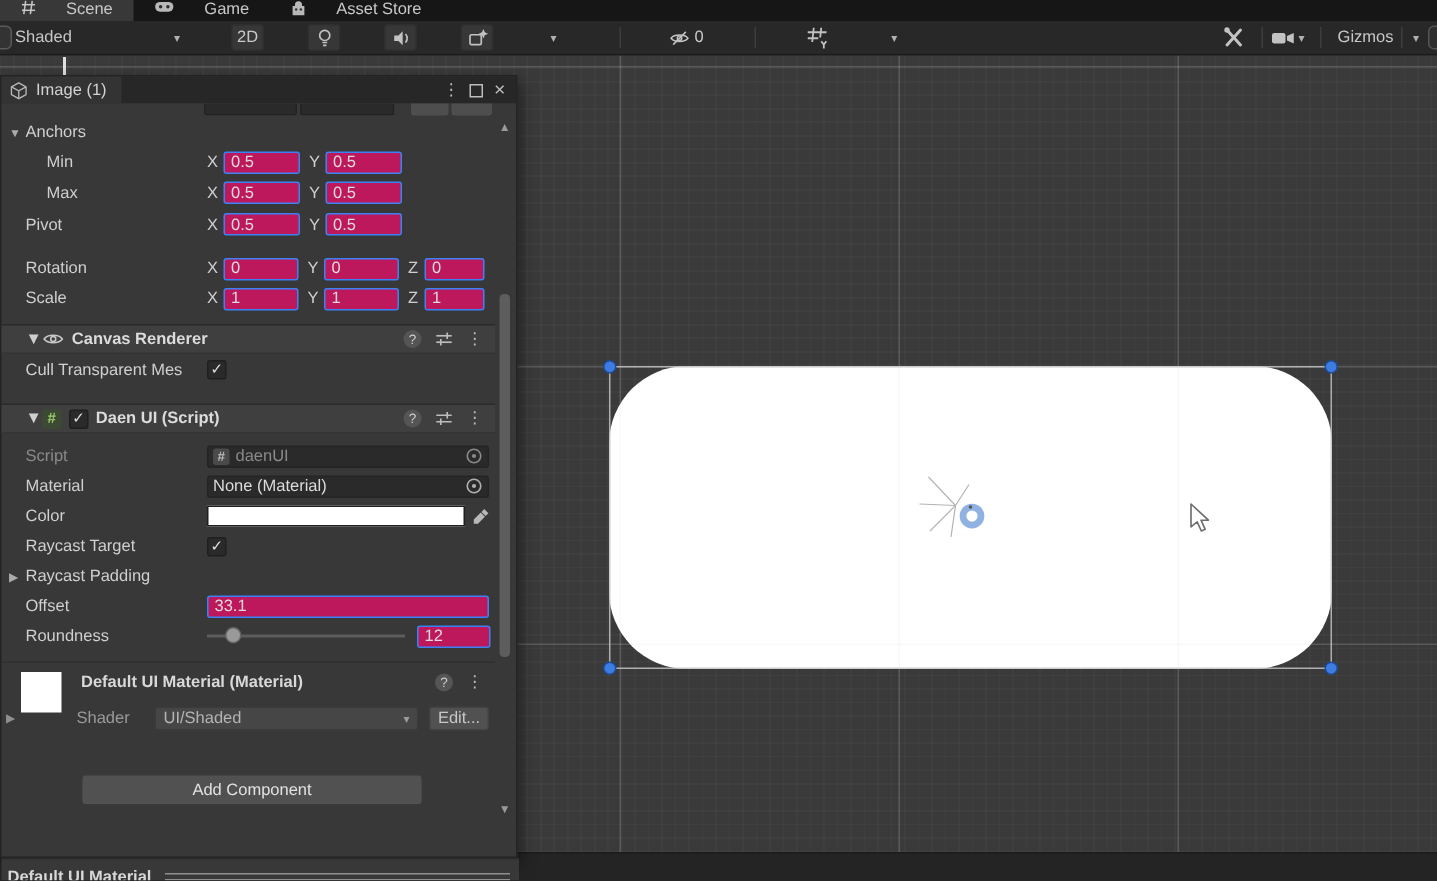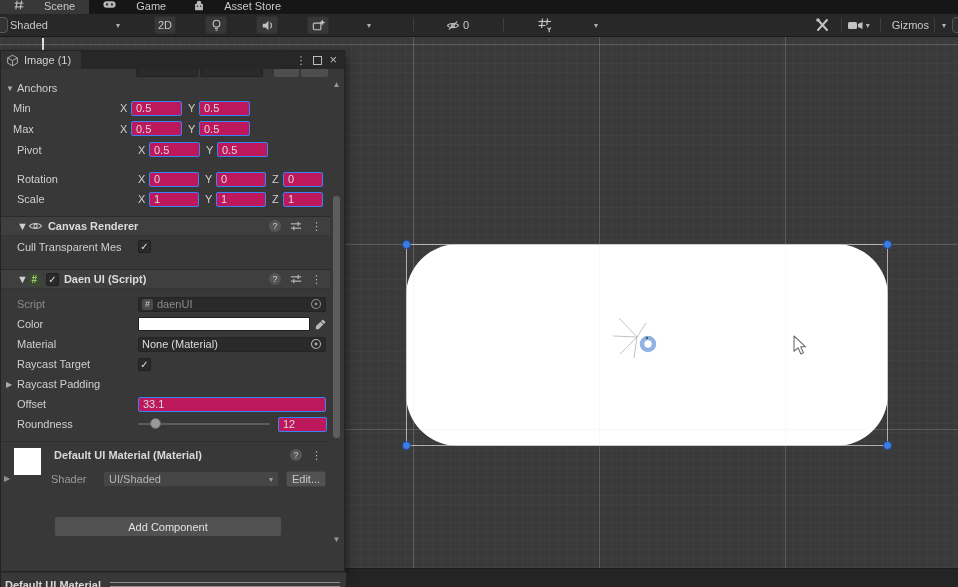--- a/index.html
+++ b/index.html
@@ -61,21 +61,21 @@
 
   .ins-fragments { position:absolute; left:0; top:18px; width:100%; height:9px; background:#383838; }
   .frag { position:absolute; top:0; height:8px; border-radius:0 0 2px 2px; }
   .frag.dark { background:#2a2a2a; border:1px solid #222; border-top:none; }
   .frag.lite { background:#4e4e4e; }
 
   .ins-content { position:absolute; left:0; top:27px; width:334px; }
   .row { display:flex; align-items:center; height:20px; padding-left:16px; }
   .row .lbl { flex:0 0 121px; color:#cfcfcf; white-space:nowrap; overflow:hidden; }
   .row .lbl.dim { color:#8a8a8a; }
-  .row.indent2 { padding-left:12px; }
+  .row.indent2 { padding-left:30px; }
   .row.indent2 .lbl { flex:0 0 107px; }
   .row .foldlead { flex:0 0 11px; margin-left:-11px; font-size:8px; color:#ababab; }
 
   .ax { width:11px; color:#cfcfcf; }
   .field { height:15px; background:#be185d; border:1px solid #3b82f6; border-radius:2px;
     color:#dcdcdc; display:flex; align-items:center; padding:0 4px; }
   .f50 { width:51px; margin-right:3px; }
   .f48 { width:50px; margin-right:3px; }
   .f38 { width:40px; }
   .fwide { width:188px; }
@@ -422,36 +422,36 @@
           <span class="minscripticon">#</span>
           <span>daenUI</span>
           <svg class="picker" width="12" height="12" viewBox="0 0 12 12">
               <circle cx="6" cy="6" r="4.5" stroke="#8a8a8a" stroke-width="1.1" fill="none"></circle>
               <circle cx="6" cy="6" r="1.4" fill="#8a8a8a"></circle>
             </svg>
         </span>
       </div>
 
       <div class="row">
-        <span class="lbl">Color</span>
-        <span class="colorswatch"></span>
-        <svg width="13" height="13" viewBox="0 0 14 14" style="margin-left:4px">
-            <path d="M9.5,1.5 l3,3 -2,2 -3,-3 z M7,4 L2,9 v3 h3 l5,-5 z" fill="#b8b8b8"></path>
-          </svg>
-      </div>
-
-      <div class="row">
         <span class="lbl">Material</span>
         <span class="objfield">
           <span>None (Material)</span>
           <svg class="picker" width="12" height="12" viewBox="0 0 12 12">
               <circle cx="6" cy="6" r="4.5" stroke="#b0b0b0" stroke-width="1.1" fill="none"></circle>
               <circle cx="6" cy="6" r="1.4" fill="#b0b0b0"></circle>
             </svg>
         </span>
+      </div>
+
+      <div class="row">
+        <span class="lbl">Color</span>
+        <span class="colorswatch"></span>
+        <svg width="13" height="13" viewBox="0 0 14 14" style="margin-left:4px">
+            <path d="M9.5,1.5 l3,3 -2,2 -3,-3 z M7,4 L2,9 v3 h3 l5,-5 z" fill="#b8b8b8"></path>
+          </svg>
       </div>
 
       <div class="row">
         <span class="lbl">Raycast Target</span>
         <span class="checkbox">✓</span>
       </div>
 
       <div class="row">
         <span class="foldlead">▶</span>
         <span class="lbl">Raycast Padding</span>

